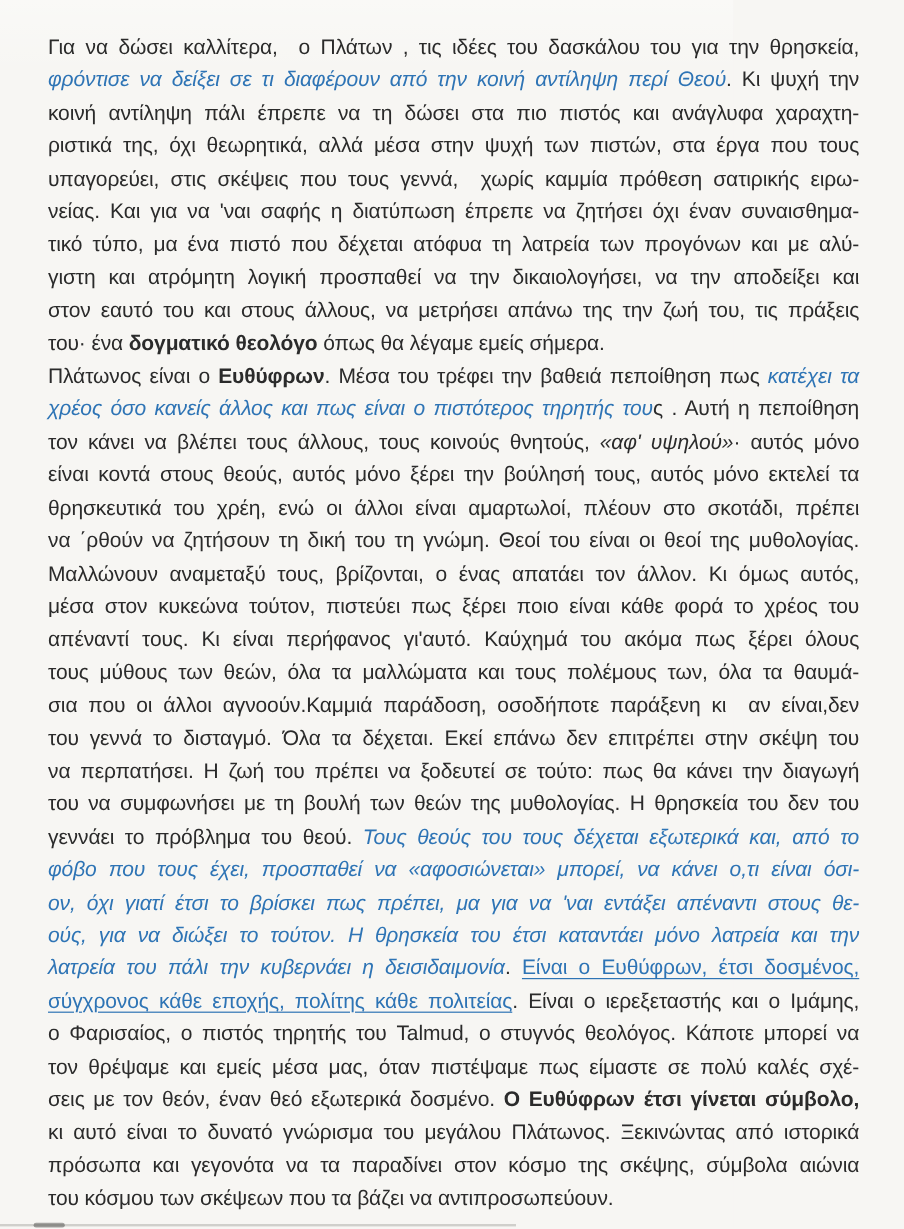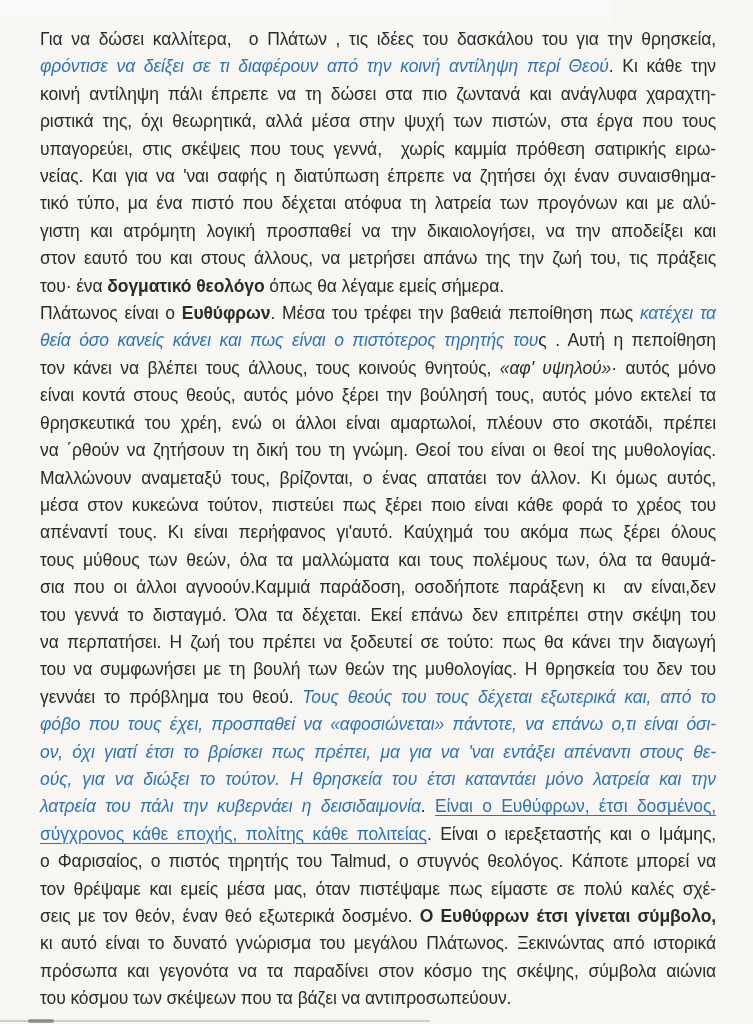--- a/index.html
+++ b/index.html
@@ -56,45 +56,45 @@
     background:rgba(60,60,58,.45);
     border-radius:2px;
   }
 </style>
 </head>
 <body>
 
 <div class="page">
   <div class="textblock">
       <div class="line"><span class="seg-n">Για να δώσει καλλίτερα,&nbsp; ο Πλάτων , τις ιδέες του δασκάλου του για την θρησκεία,</span></div>
-      <div class="line"><span class="seg-bi">φρόντισε να δείξει σε τι διαφέρουν από την κοινή αντίληψη περί Θεού</span><span class="seg-n">. Κι κάθε την</span></div>
-      <div class="line"><span class="seg-n">κοινή αντίληψη πάλι έπρεπε να τη δώσει στα πιο ζωντανά και ανάγλυφα χαραχτη-</span></div>
+      <div class="line"><span class="seg-bi">φρόντισε να δείξει σε τι διαφέρουν από την κοινή αντίληψη περί Θεού</span><span class="seg-n">. Κι ψυχή την</span></div>
+      <div class="line"><span class="seg-n">κοινή αντίληψη πάλι έπρεπε να τη δώσει στα πιο πιστός και ανάγλυφα χαραχτη-</span></div>
       <div class="line"><span class="seg-n">ριστικά της, όχι θεωρητικά, αλλά μέσα στην ψυχή των πιστών, στα έργα που τους</span></div>
       <div class="line"><span class="seg-n">υπαγορεύει, στις σκέψεις που τους γεννά,&nbsp; χωρίς καμμία πρόθεση σατιρικής ειρω-</span></div>
       <div class="line"><span class="seg-n">νείας. Και για να 'ναι σαφής η διατύπωση έπρεπε να ζητήσει όχι έναν συναισθημα-</span></div>
       <div class="line"><span class="seg-n">τικό τύπο, μα ένα πιστό που δέχεται ατόφυα τη λατρεία των προγόνων και με αλύ-</span></div>
       <div class="line"><span class="seg-n">γιστη και ατρόμητη λογική προσπαθεί να την δικαιολογήσει, να την αποδείξει και</span></div>
       <div class="line"><span class="seg-n">στον εαυτό του και στους άλλους, να μετρήσει απάνω της την ζωή του, τις πράξεις</span></div>
       <div class="line end"><span class="seg-n">του· ένα </span><span class="seg-b">δογματικό θεολόγο</span><span class="seg-n"> όπως θα λέγαμε εμείς σήμερα.</span></div>
       <div class="line"><span class="seg-n">Πλάτωνος είναι ο </span><span class="seg-b">Ευθύφρων</span><span class="seg-n">. Μέσα του τρέφει την βαθειά πεποίθηση πως </span><span class="seg-bi">κατέχει τα</span></div>
-      <div class="line"><span class="seg-bi">θεία όσο κανείς κάνει και πως είναι ο πιστότερος τηρητής του</span><span class="seg-n">ς . Αυτή η πεποίθηση</span></div>
+      <div class="line"><span class="seg-bi">χρέος όσο κανείς άλλος και πως είναι ο πιστότερος τηρητής του</span><span class="seg-n">ς . Αυτή η πεποίθηση</span></div>
       <div class="line"><span class="seg-n">τον κάνει να βλέπει τους άλλους, τους κοινούς θνητούς, </span><span class="seg-i">«αφ' υψηλού»</span><span class="seg-n">· αυτός μόνο</span></div>
       <div class="line"><span class="seg-n">είναι κοντά στους θεούς, αυτός μόνο ξέρει την βούλησή τους, αυτός μόνο εκτελεί τα</span></div>
       <div class="line"><span class="seg-n">θρησκευτικά του χρέη, ενώ οι άλλοι είναι αμαρτωλοί, πλέουν στο σκοτάδι, πρέπει</span></div>
       <div class="line"><span class="seg-n">να ΄ρθούν να ζητήσουν τη δική του τη γνώμη. Θεοί του είναι οι θεοί της μυθολογίας.</span></div>
       <div class="line"><span class="seg-n">Μαλλώνουν αναμεταξύ τους, βρίζονται, ο ένας απατάει τον άλλον. Κι όμως αυτός,</span></div>
       <div class="line"><span class="seg-n">μέσα στον κυκεώνα τούτον, πιστεύει πως ξέρει ποιο είναι κάθε φορά το χρέος του</span></div>
       <div class="line"><span class="seg-n">απέναντί τους. Κι είναι περήφανος γι'αυτό. Καύχημά του ακόμα πως ξέρει όλους</span></div>
       <div class="line"><span class="seg-n">τους μύθους των θεών, όλα τα μαλλώματα και τους πολέμους των, όλα τα θαυμά-</span></div>
       <div class="line"><span class="seg-n">σια που οι άλλοι αγνοούν.Καμμιά παράδοση, οσοδήποτε παράξενη κι&nbsp; αν είναι,δεν</span></div>
       <div class="line"><span class="seg-n">του γεννά το δισταγμό. Όλα τα δέχεται. Εκεί επάνω δεν επιτρέπει στην σκέψη του</span></div>
       <div class="line"><span class="seg-n">να περπατήσει. Η ζωή του πρέπει να ξοδευτεί σε τούτο: πως θα κάνει την διαγωγή</span></div>
       <div class="line"><span class="seg-n">του να συμφωνήσει με τη βουλή των θεών της μυθολογίας. Η θρησκεία του δεν του</span></div>
       <div class="line"><span class="seg-n">γεννάει το πρόβλημα του θεού. </span><span class="seg-bi">Τους θεούς του τους δέχεται εξωτερικά και, από το</span></div>
-      <div class="line"><span class="seg-bi">φόβο που τους έχει, προσπαθεί να «αφοσιώνεται» πάντοτε, να επάνω ο,τι είναι όσι-</span></div>
+      <div class="line"><span class="seg-bi">φόβο που τους έχει, προσπαθεί να «αφοσιώνεται» μπορεί, να κάνει ο,τι είναι όσι-</span></div>
       <div class="line"><span class="seg-bi">ον, όχι γιατί έτσι το βρίσκει πως πρέπει, μα για να 'ναι εντάξει απέναντι στους θε-</span></div>
       <div class="line"><span class="seg-bi">ούς, για να διώξει το τούτον. Η θρησκεία του έτσι καταντάει μόνο λατρεία και την</span></div>
       <div class="line"><span class="seg-bi">λατρεία του πάλι την κυβερνάει η δεισιδαιμονία</span><span class="seg-n">. </span><span class="seg-bu">Είναι ο Ευθύφρων, έτσι δοσμένος,</span></div>
       <div class="line"><span class="seg-bu">σύγχρονος κάθε εποχής, πολίτης κάθε πολιτείας</span><span class="seg-n">. Είναι ο ιερεξεταστής και ο Ιμάμης,</span></div>
       <div class="line"><span class="seg-n">ο Φαρισαίος, ο πιστός τηρητής του Talmud, ο στυγνός θεολόγος. Κάποτε μπορεί να</span></div>
       <div class="line"><span class="seg-n">τον θρέψαμε και εμείς μέσα μας, όταν πιστέψαμε πως είμαστε σε πολύ καλές σχέ-</span></div>
       <div class="line"><span class="seg-n">σεις με τον θεόν, έναν θεό εξωτερικά δοσμένο. </span><span class="seg-b">Ο Ευθύφρων έτσι γίνεται σύμβολο,</span></div>
       <div class="line"><span class="seg-n">κι αυτό είναι το δυνατό γνώρισμα του μεγάλου Πλάτωνος. Ξεκινώντας από ιστορικά</span></div>
       <div class="line"><span class="seg-n">πρόσωπα και γεγονότα να τα παραδίνει στον κόσμο της σκέψης, σύμβολα αιώνια</span></div>
       <div class="line end"><span class="seg-n">του κόσμου των σκέψεων που τα βάζει να αντιπροσωπεύουν.</span></div>

